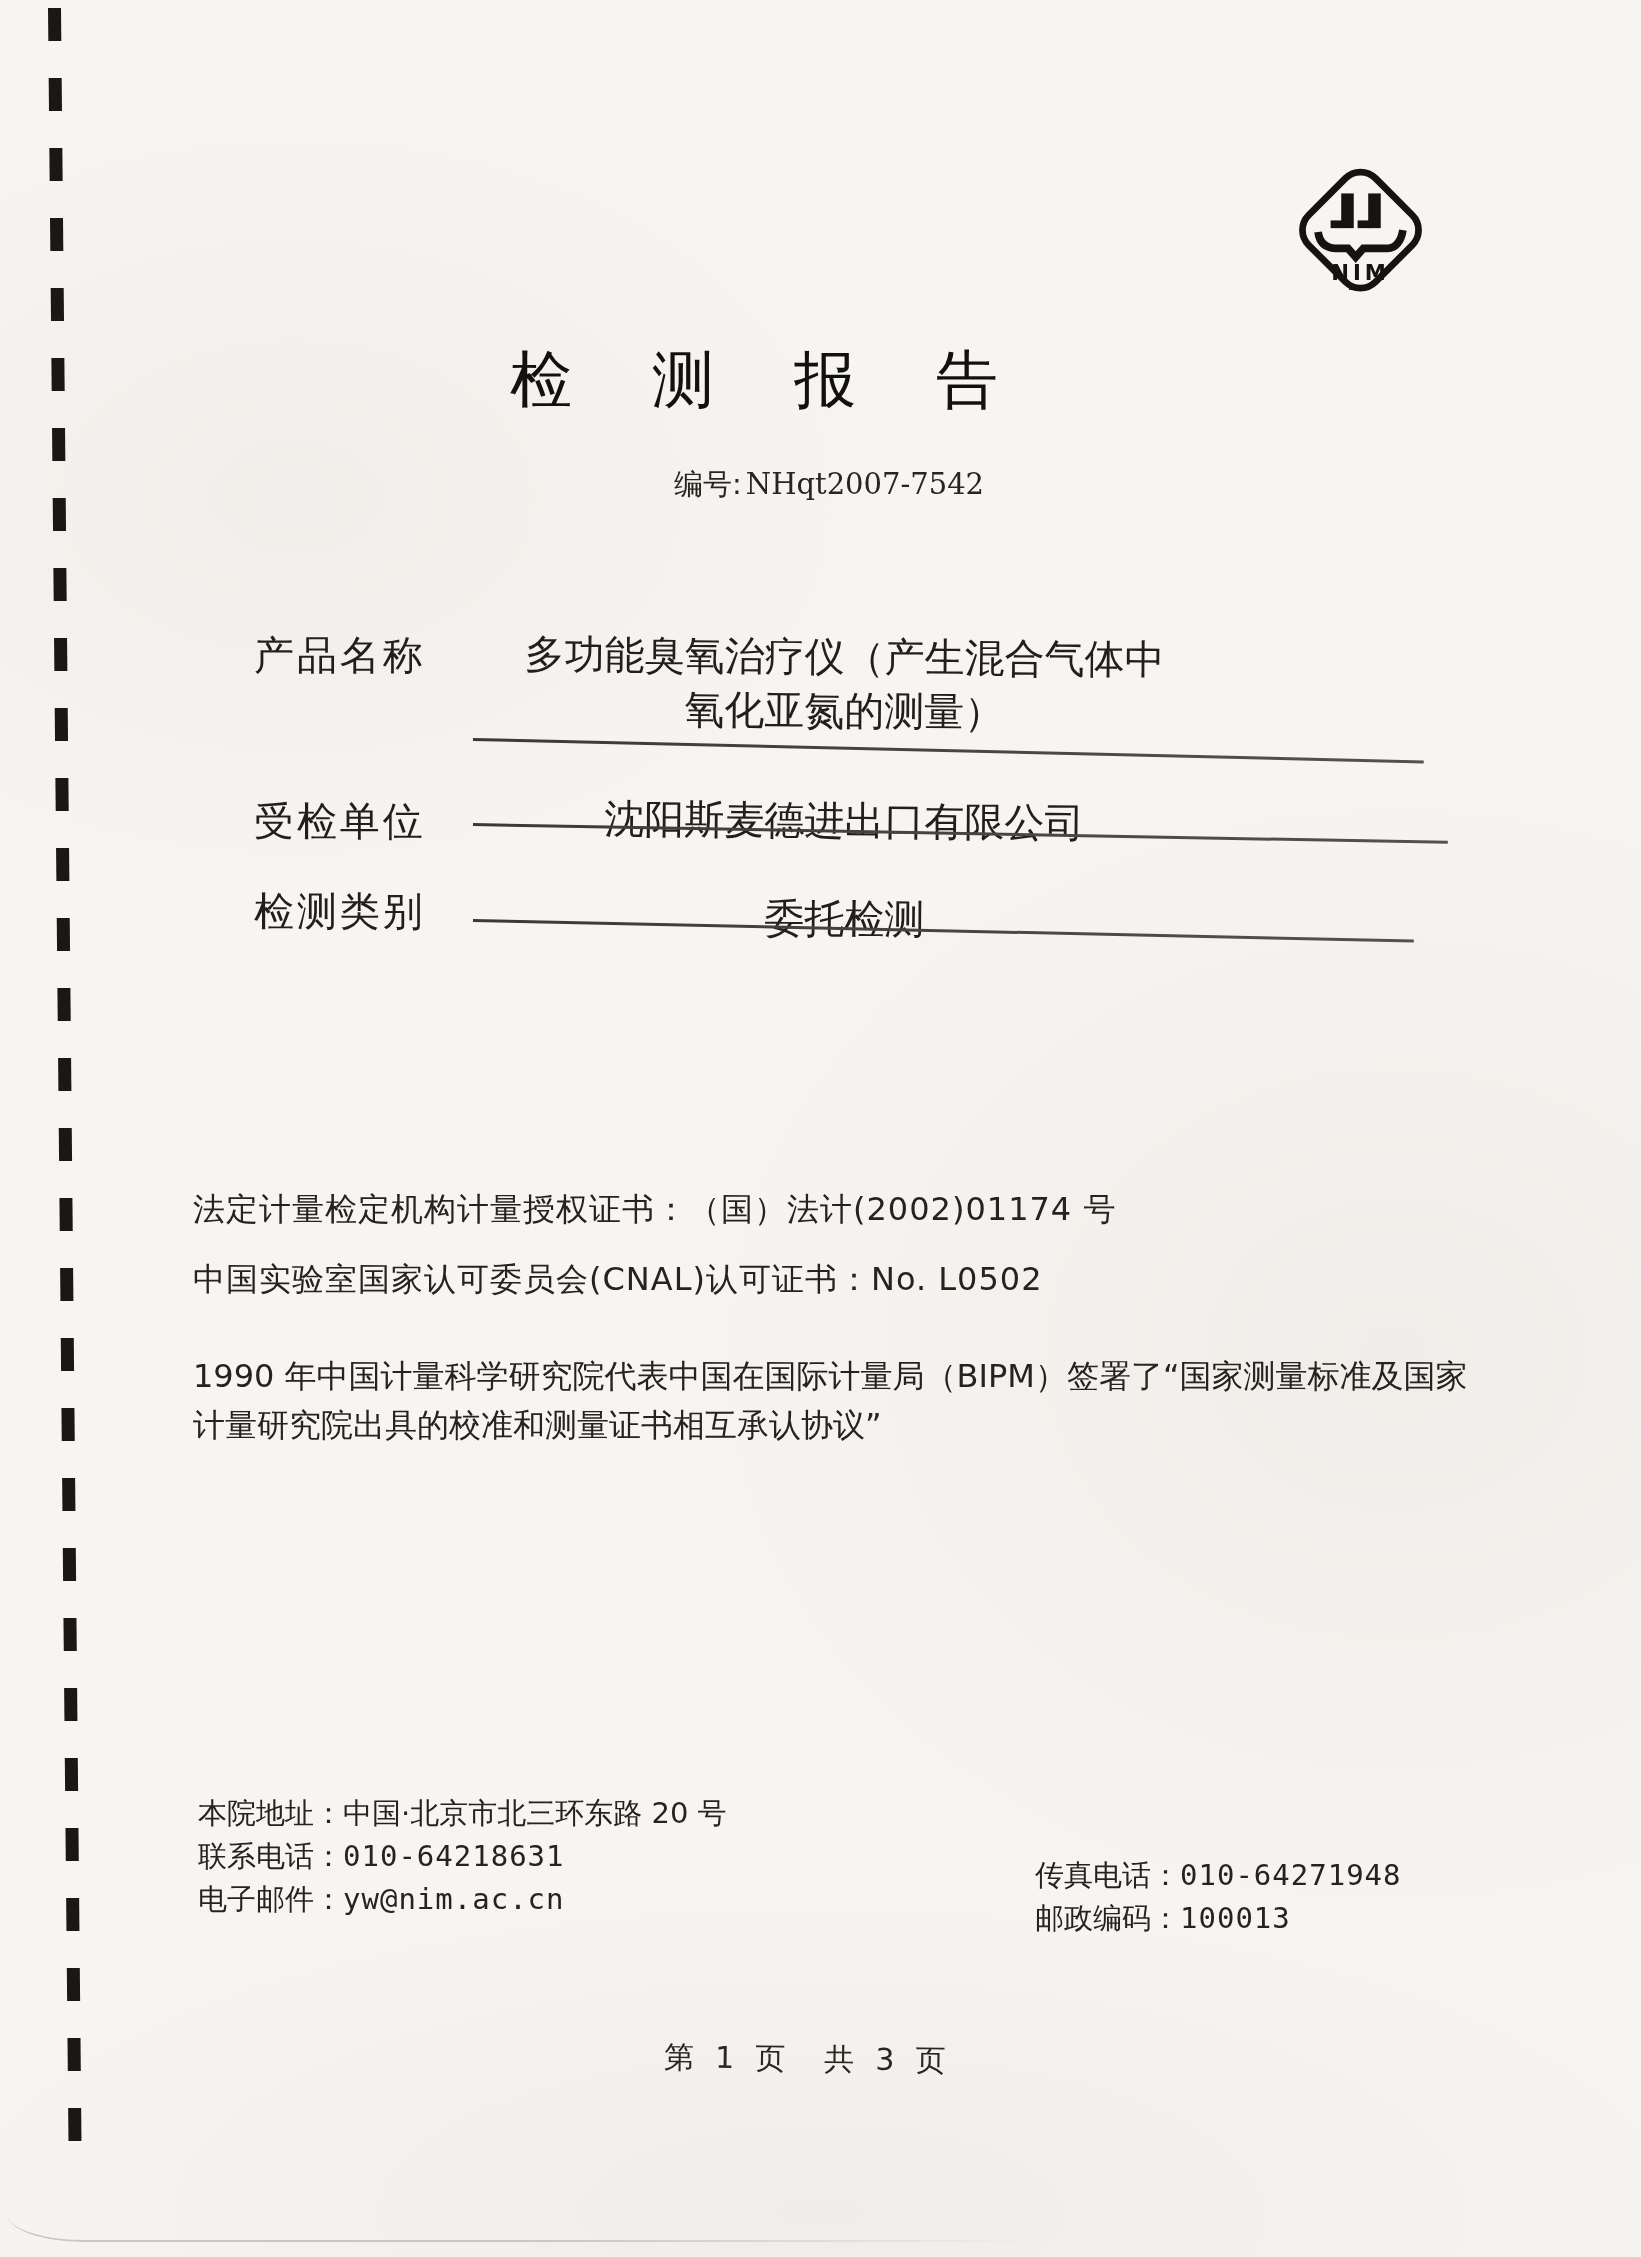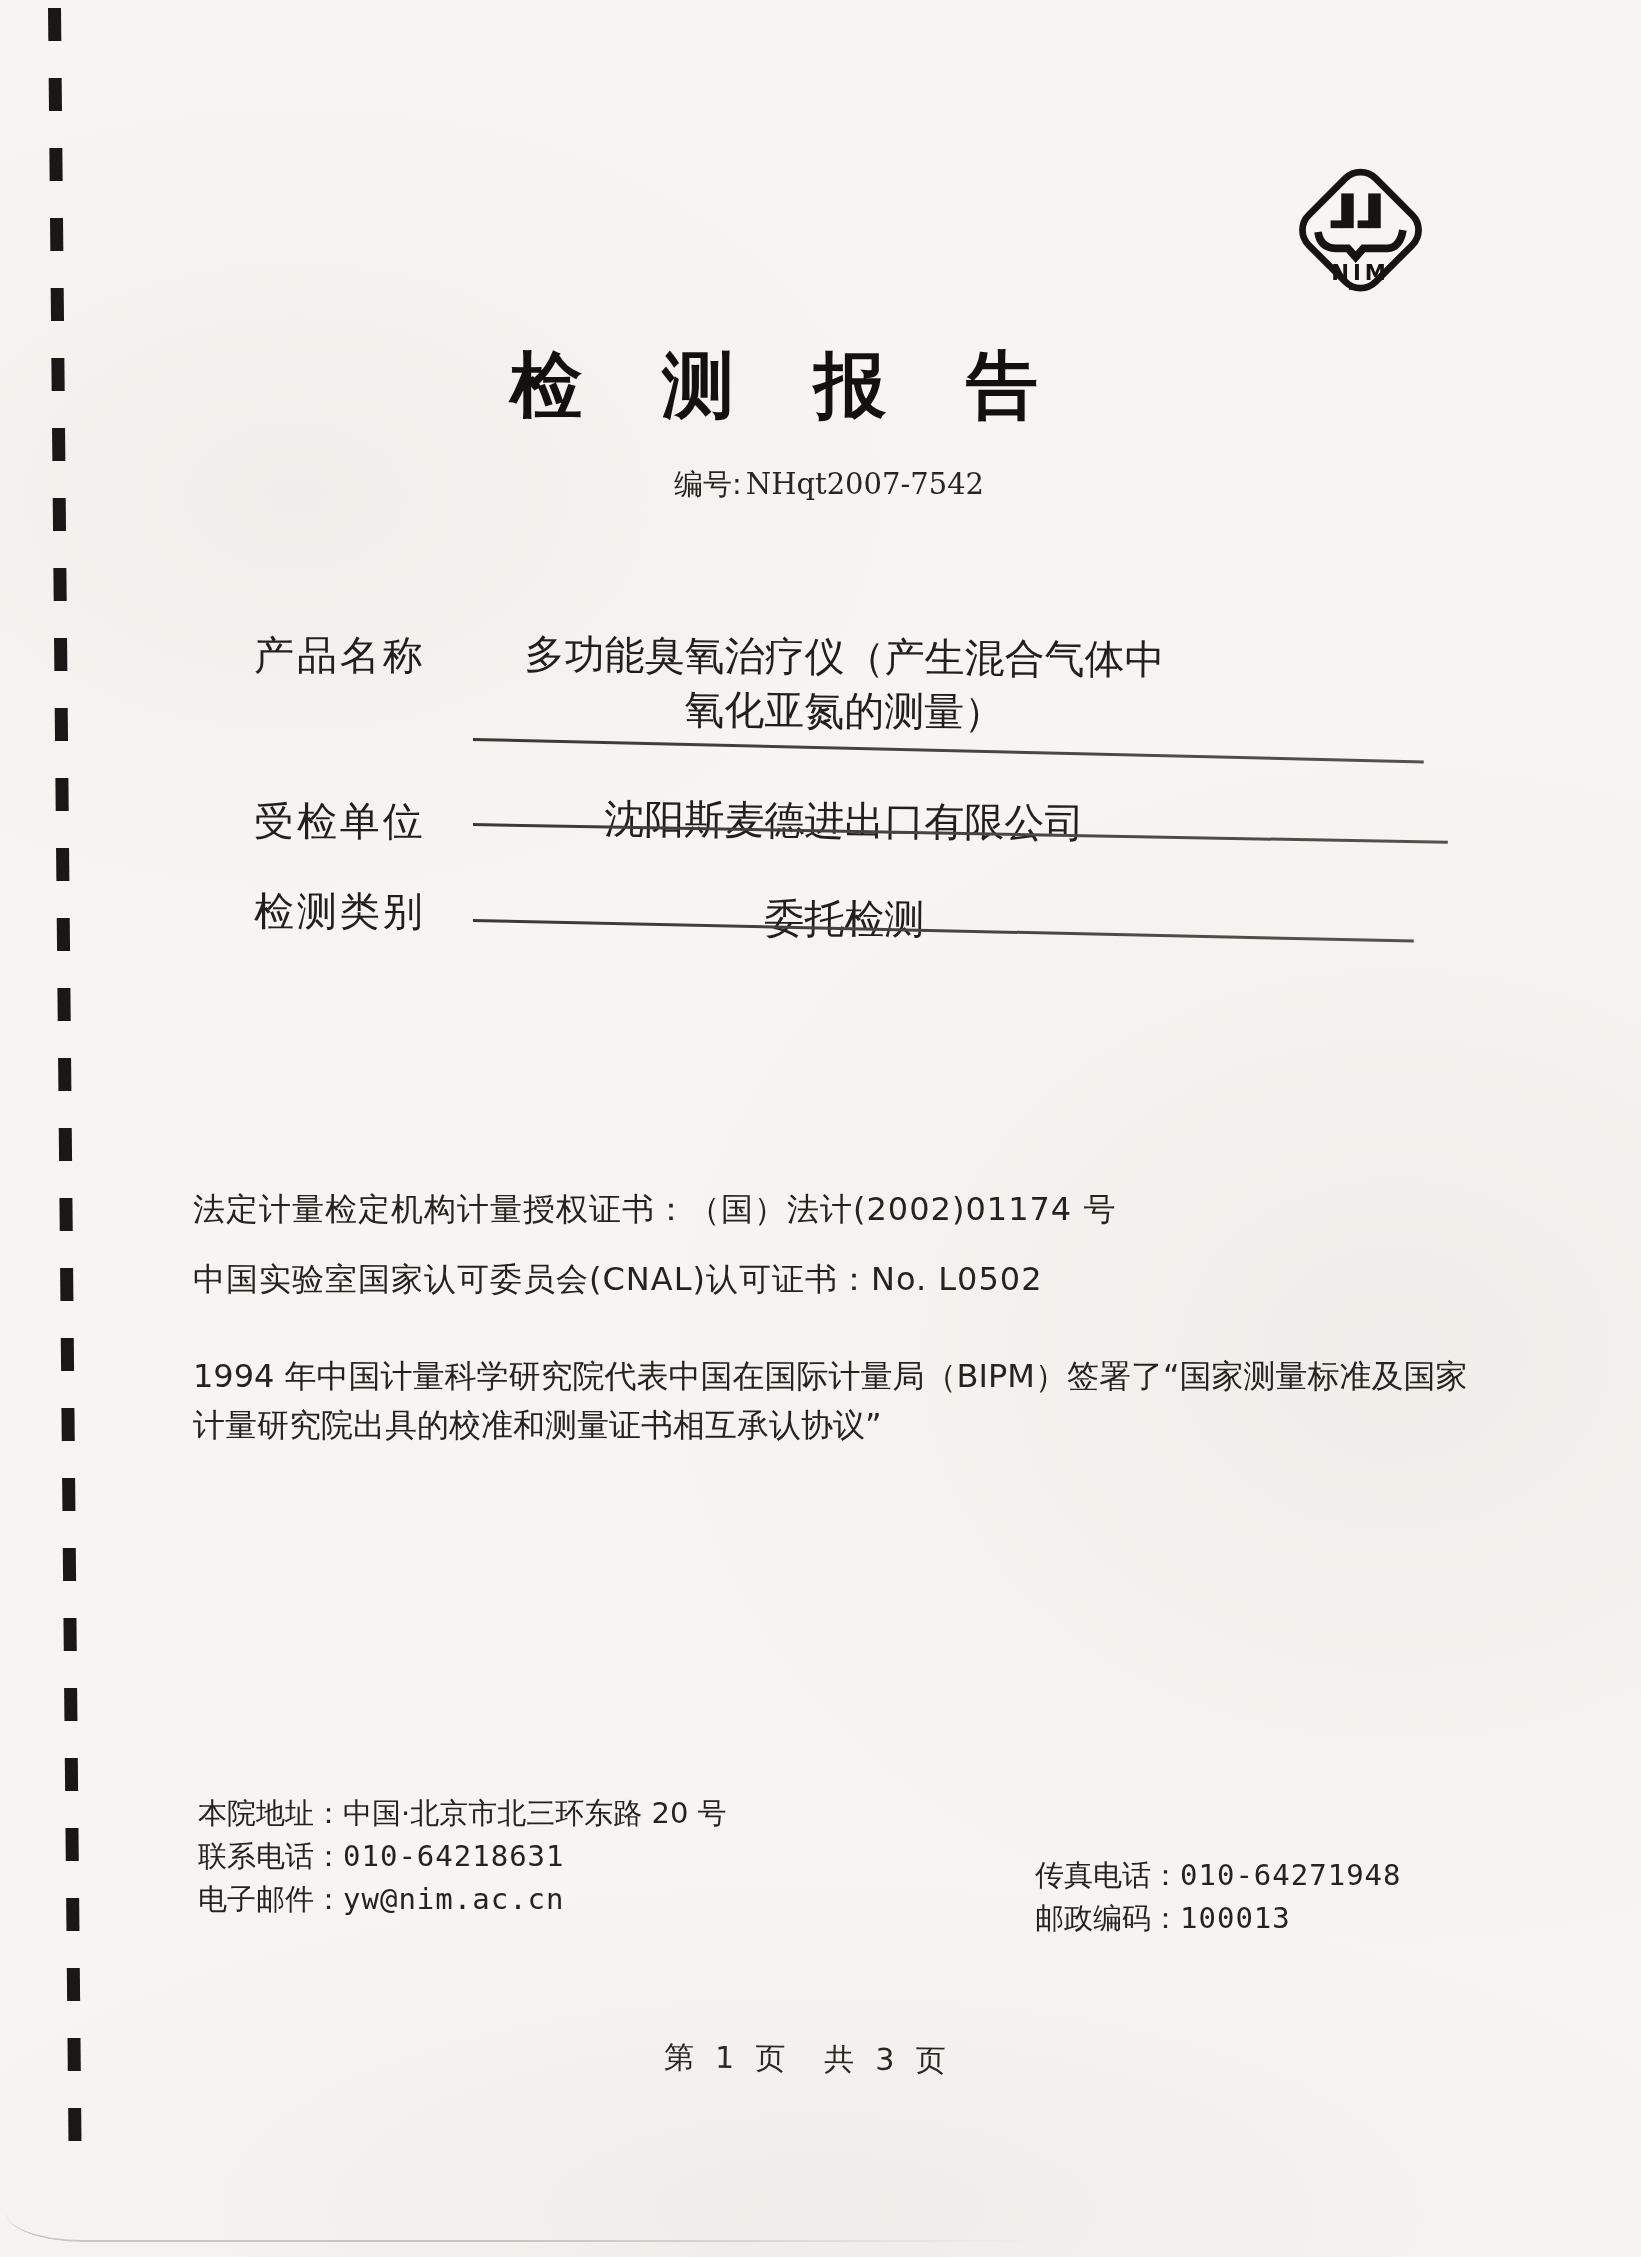--- a/index.html
+++ b/index.html
@@ -36,21 +36,21 @@
     font-size: 63px; font-weight: 600;
     letter-spacing: 42px; white-space: nowrap;
     color: #1b1916;
   }
 
   .logo { position: absolute; left: 1287px; top: 151px; width: 147px; height: 162px; }
 
   .title {
     position: absolute;
     left: 510px; top: 338px;
-    font-size: 72px; font-weight: 700;
+    font-size: 62px; font-weight: 400;
     letter-spacing: 80px; white-space: nowrap;
     color: #131110;
   }
 
   .report-no {
     position: absolute;
     left: 674px; top: 465px;
     font-size: 29px; color: #28241f; white-space: nowrap;
   }
   .report-no .rn-val { font-family: "DejaVu Serif", "Liberation Serif", serif; margin-left: 4px; }
@@ -157,21 +157,21 @@
 
   <div class="f-label lt">检测类别</div>
   <div class="f-value vt">
     <div>委托检测</div>
   </div>
   <div class="f-line ut"></div>
 
   <div class="accred a1">法定计量检定机构计量授权证书：（国）法计(2002)01174 号</div>
   <div class="accred a2">中国实验室国家认可委员会(CNAL)认可证书：No. L0502</div>
 
-  <div class="bipm">1994 年中国计量科学研究院代表中国在国际计量局（BIPM）签署了“国家测量标准及国家计量研究院出具的校准和测量证书相互承认协议”</div>
+  <div class="bipm">1990 年中国计量科学研究院代表中国在国际计量局（BIPM）签署了“国家测量标准及国家计量研究院出具的校准和测量证书相互承认协议”</div>
 
   <div class="contact-left">
     <div class="c-line">
       <span>本院地址：</span><span>中国·北京市北三环东路 20 号</span>
     </div>
     <div class="c-line">
       <span>联系电话：</span><span class="mono">010-64218631</span>
     </div>
     <div class="c-line">
       <span>电子邮件：</span><span class="mono">yw@nim.ac.cn</span>

